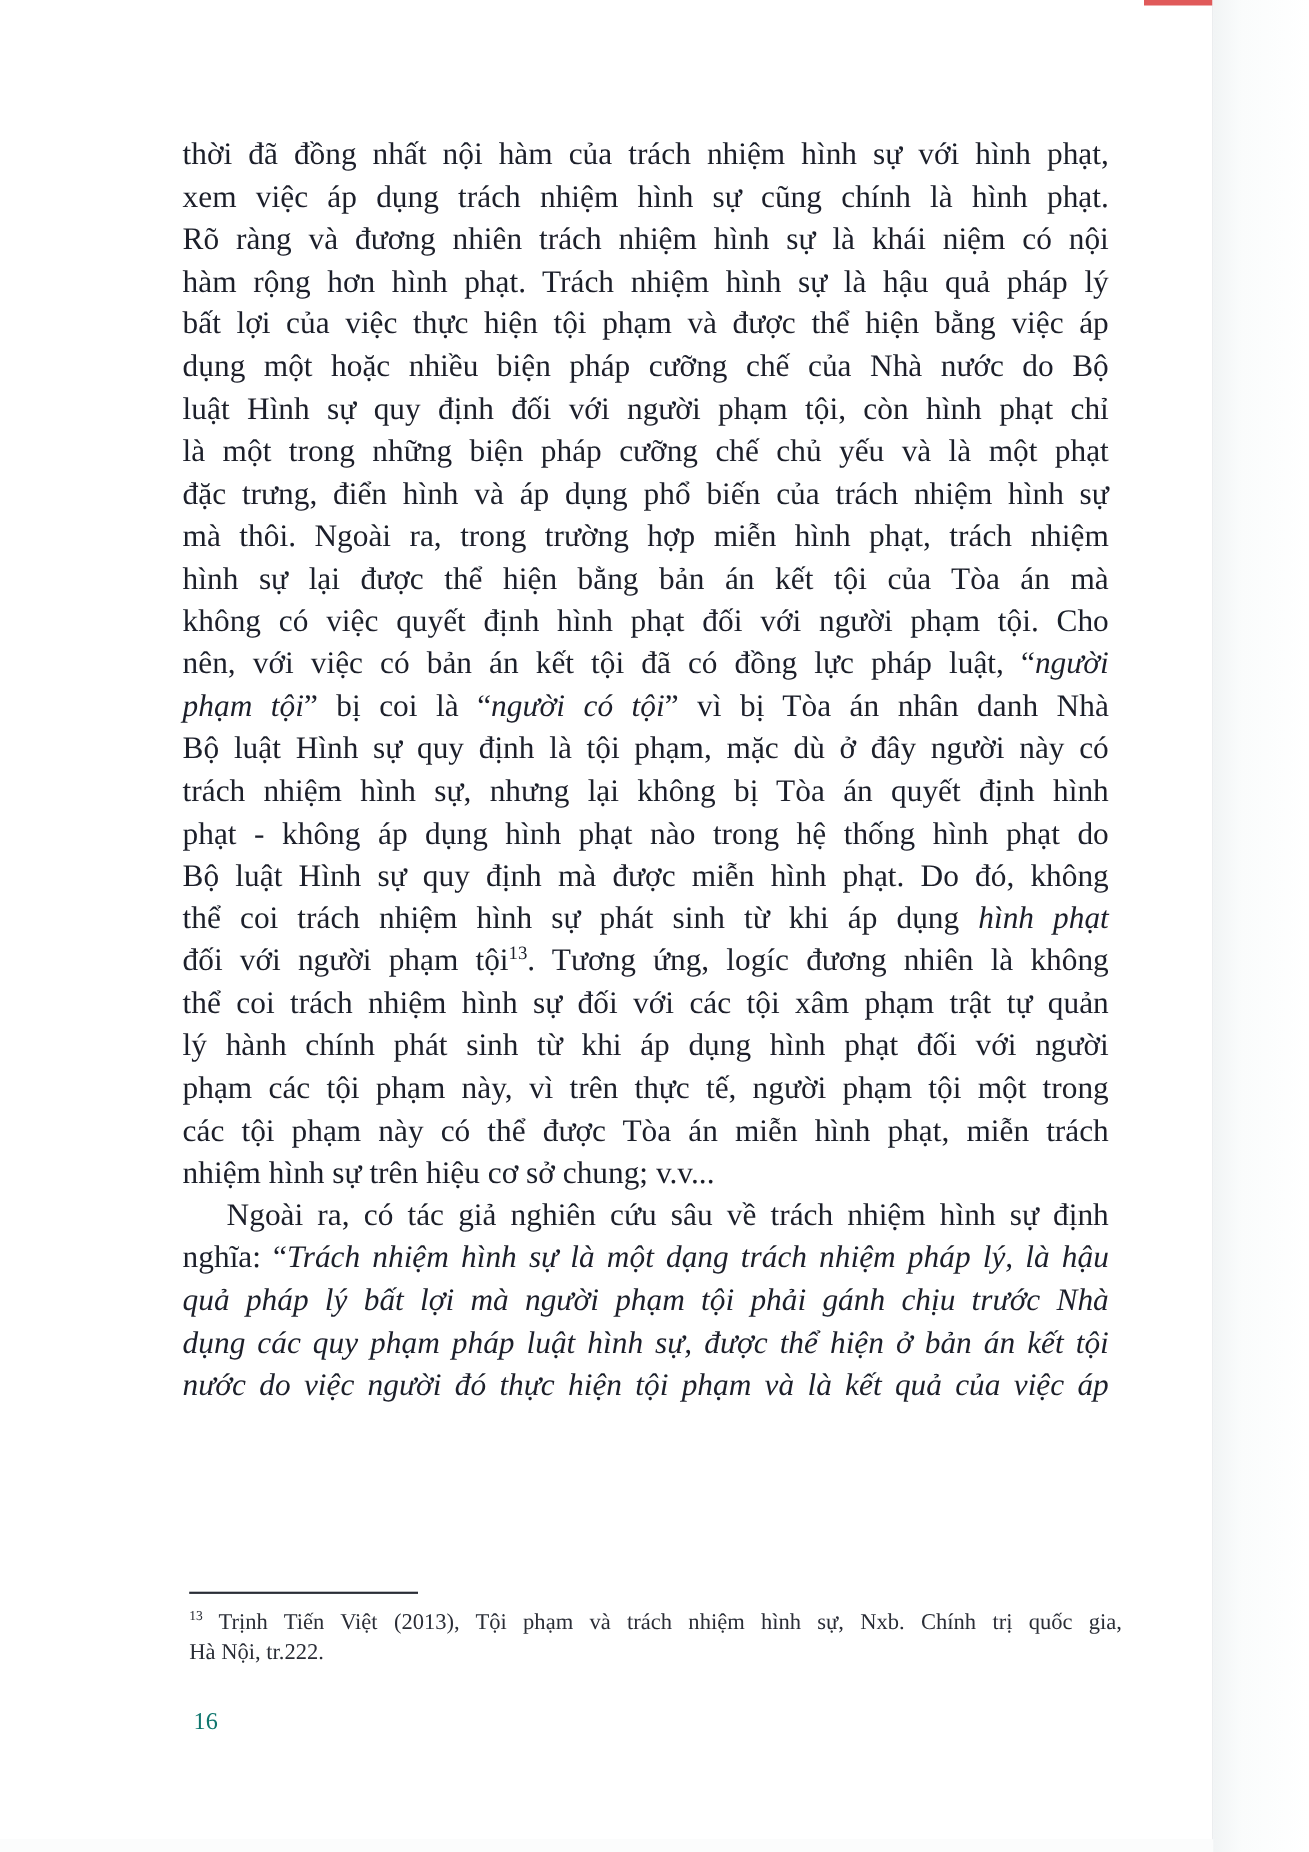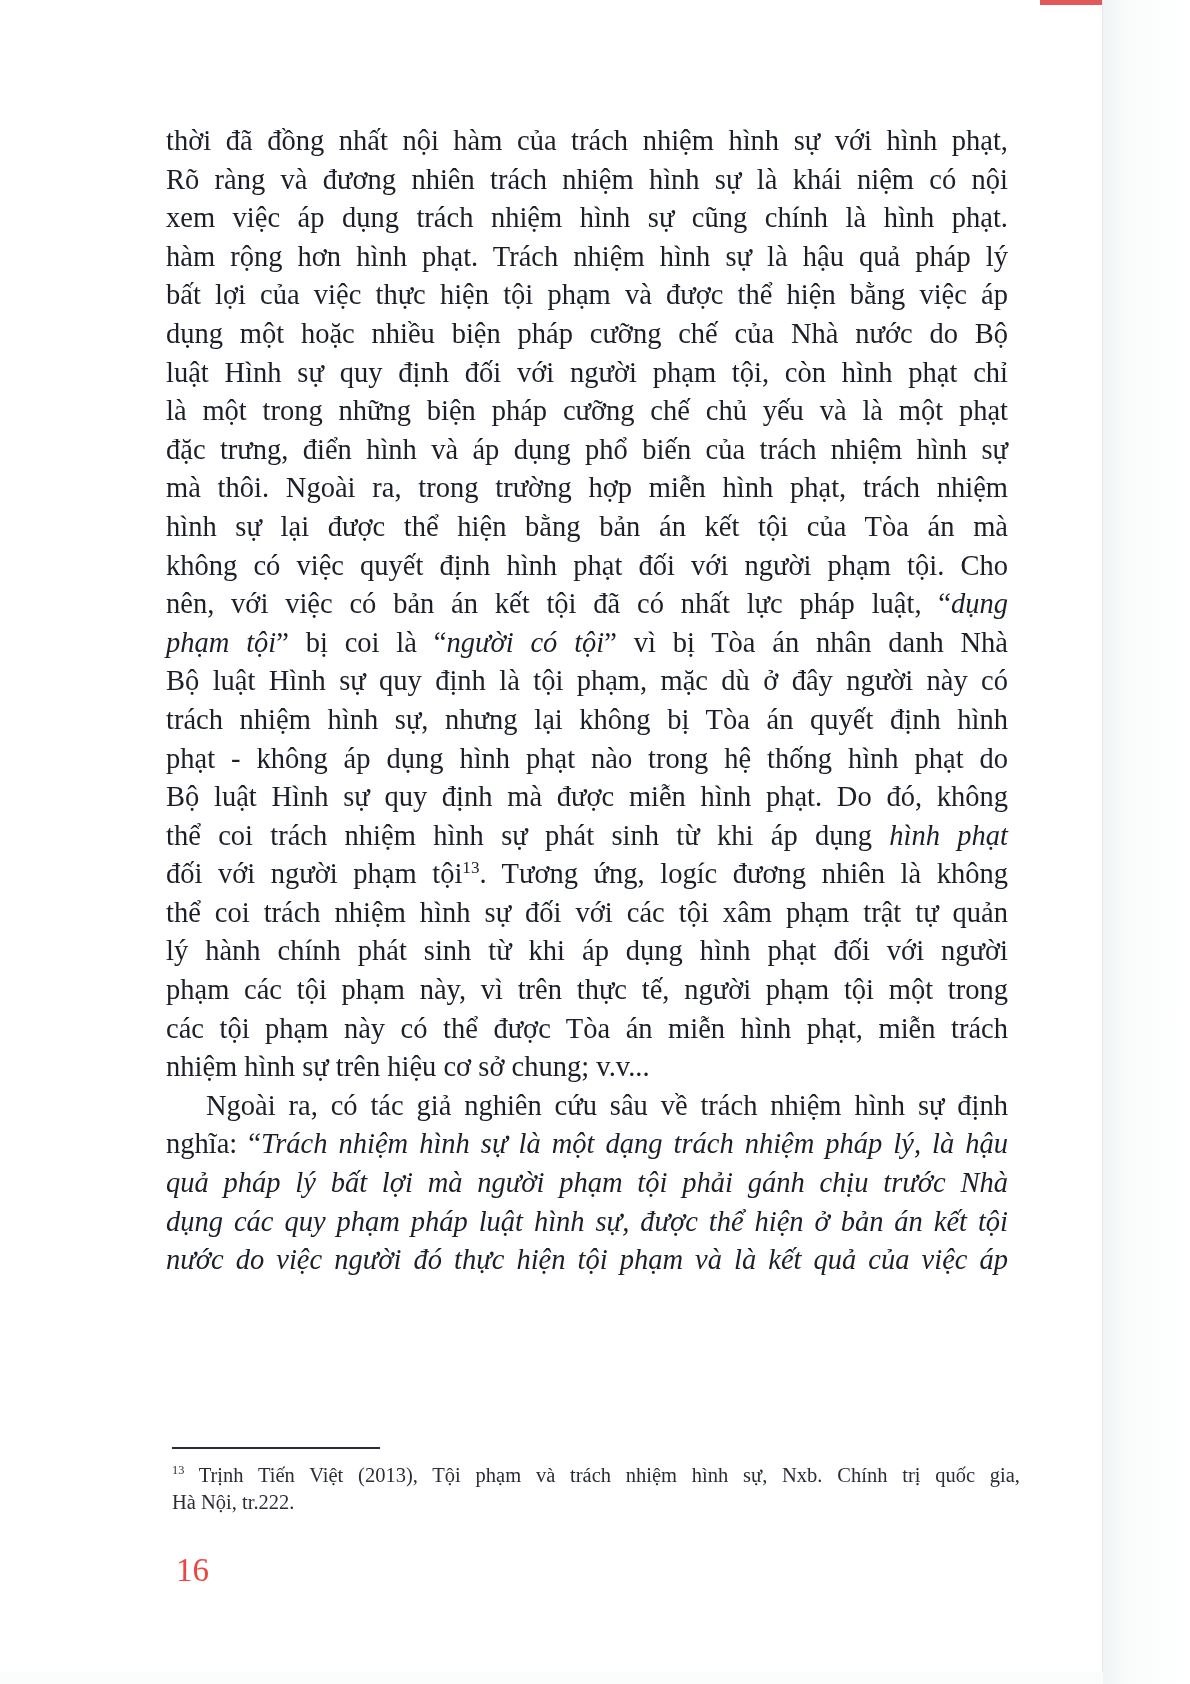--- a/index.html
+++ b/index.html
@@ -50,44 +50,44 @@
     color: #2a2d36;
   }
   .footnote .fl {
     display: block; white-space: nowrap;
     text-align: justify; text-align-last: justify;
   }
   .footnote .fl.last { text-align-last: left; }
   sup { font-size: 60%; line-height: 0; vertical-align: super; }
   .page-number {
     position: absolute; left: 176px; top: 1552px;
-    font-size: 33px; color: #ef4444;
+    font-size: 22px; color: #0f766e;
   }
 </style>
 </head>
 <body>
 
 <div class="page">
   <div class="red-edge"></div>
 
   <div class="body-text">
     <span class="line">thời đã đồng nhất nội hàm của trách nhiệm hình sự với hình phạt,</span>
+    <span class="line">xem việc áp dụng trách nhiệm hình sự cũng chính là hình phạt.</span>
     <span class="line">Rõ ràng và đương nhiên trách nhiệm hình sự là khái niệm có nội</span>
-    <span class="line">xem việc áp dụng trách nhiệm hình sự cũng chính là hình phạt.</span>
     <span class="line">hàm rộng hơn hình phạt. Trách nhiệm hình sự là hậu quả pháp lý</span>
     <span class="line">bất lợi của việc thực hiện tội phạm và được thể hiện bằng việc áp</span>
     <span class="line">dụng một hoặc nhiều biện pháp cưỡng chế của Nhà nước do Bộ</span>
     <span class="line">luật Hình sự quy định đối với người phạm tội, còn hình phạt chỉ</span>
     <span class="line">là một trong những biện pháp cưỡng chế chủ yếu và là một phạt</span>
     <span class="line">đặc trưng, điển hình và áp dụng phổ biến của trách nhiệm hình sự</span>
     <span class="line">mà thôi. Ngoài ra, trong trường hợp miễn hình phạt, trách nhiệm</span>
     <span class="line">hình sự lại được thể hiện bằng bản án kết tội của Tòa án mà</span>
     <span class="line">không có việc quyết định hình phạt đối với người phạm tội. Cho</span>
 
-    <span class="line"><span>nên, với việc có bản án kết tội đã có nhất lực pháp luật, “</span><i>dụng</i></span>
+    <span class="line"><span>nên, với việc có bản án kết tội đã có đồng lực pháp luật, “</span><i>người</i></span>
     <span class="line"><i>phạm tội</i><span>” bị coi là “</span><i>người có tội</i><span>” vì bị Tòa án nhân danh Nhà</span></span>
 
     <span class="line">Bộ luật Hình sự quy định là tội phạm, mặc dù ở đây người này có</span>
     <span class="line">trách nhiệm hình sự, nhưng lại không bị Tòa án quyết định hình</span>
     <span class="line">phạt - không áp dụng hình phạt nào trong hệ thống hình phạt do</span>
     <span class="line">Bộ luật Hình sự quy định mà được miễn hình phạt. Do đó, không</span>
 
     <span class="line"><span>thể coi trách nhiệm hình sự phát sinh từ khi áp dụng </span><i>hình phạt</i></span>
     <span class="line"><span>đối với người phạm tội</span><sup>13</sup><span>. Tương ứng, logíc đương nhiên là không</span></span>
 

